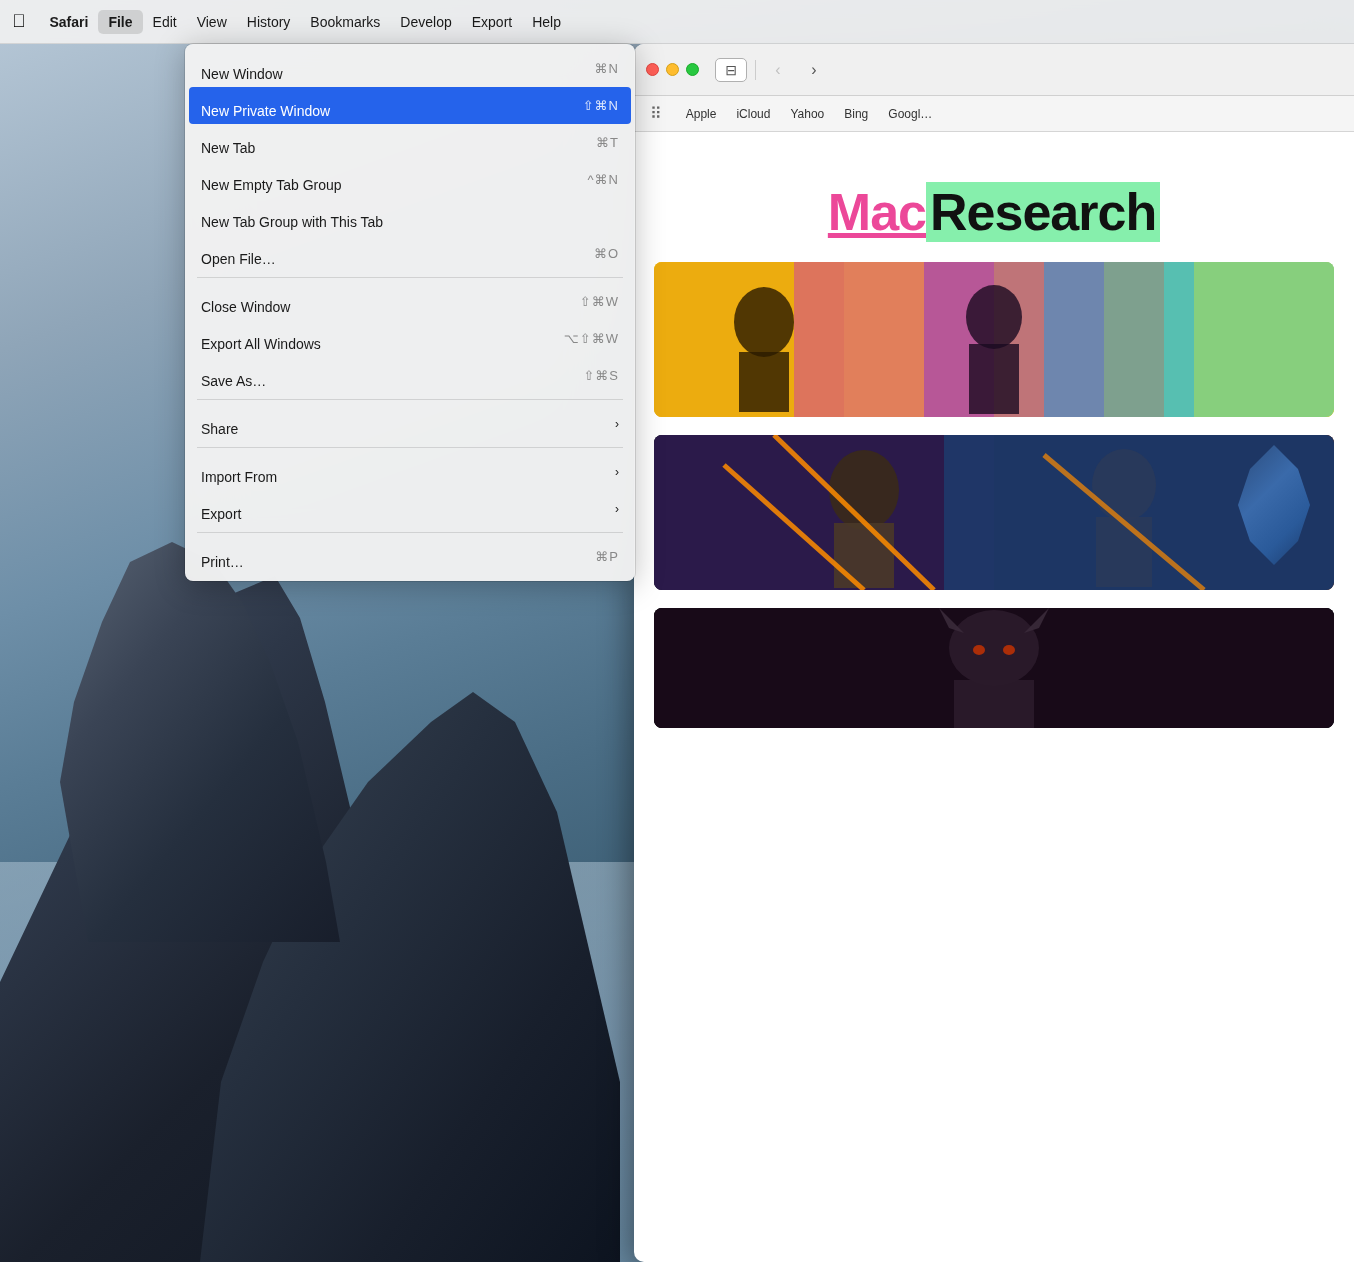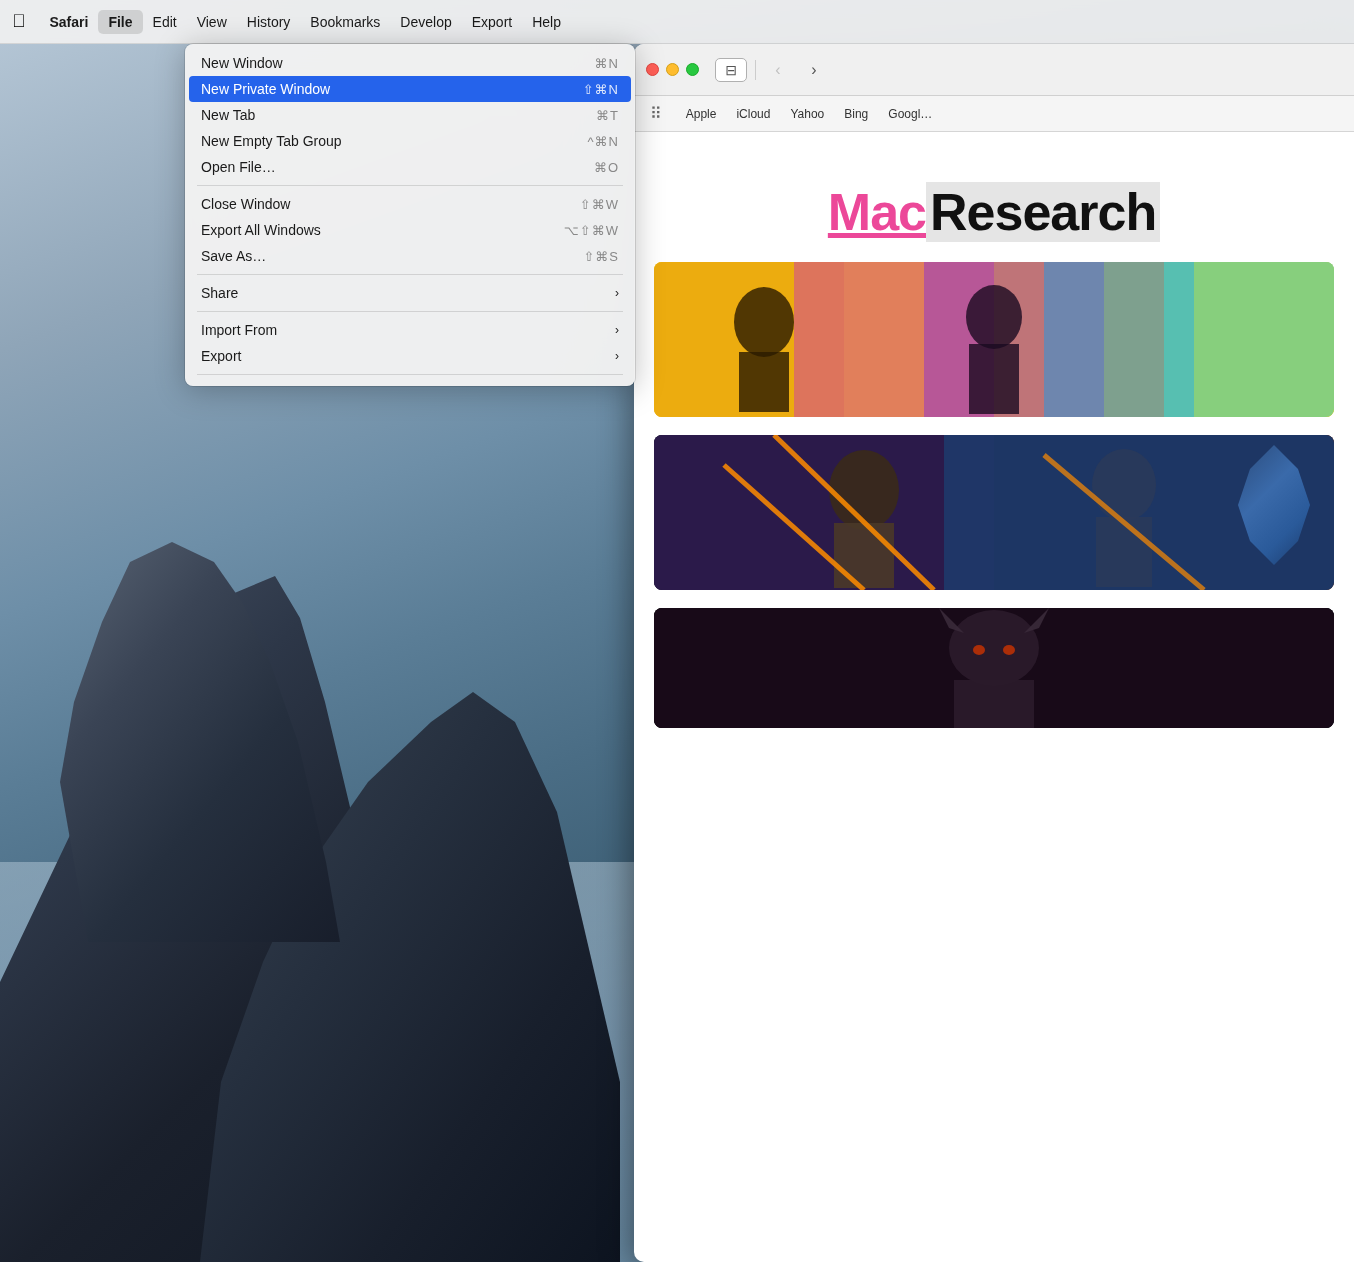--- a/index.html
+++ b/index.html
@@ -219,21 +219,21 @@
       justify-content: center;
       gap: 0;
     }
 
     .logo-mac {
       color: #ec4899;
       text-decoration: underline;
     }
 
     .logo-research-highlight {
-      background: #e5e5e5;
+      background: #86efac;
       color: #111;
       padding: 0 4px;
     }
 
     
     .content-area {
       padding: 0 20px;
     }
 
     .content-card {
@@ -334,20 +334,21 @@
       background: rgba(0,0,0,0.12);
       margin: 5px 12px;
     }
 
     .menu-item .submenu-arrow {
       font-size: 12px;
     }
 
     .menu-item-label {
       flex: 1;
+      margin-top: 11px;
     }
 
     
     .kbd {
       font-family: -apple-system, sans-serif;
     }
   </style>
 </head>
 <body>
 
@@ -385,20 +386,24 @@
   <div class="menu-item">
     <span class="menu-item-label">New Tab</span>
     <span class="shortcut kbd">⌘T</span>
   </div>
 
   <div class="menu-item">
     <span class="menu-item-label">New Empty Tab Group</span>
     <span class="shortcut kbd">^⌘N</span>
   </div>
 
+  <div class="menu-item">
+    <span class="menu-item-label">New Tab Group with This Tab</span>
+    <span class="shortcut kbd"></span>
+  </div>
 
   <div class="menu-item">
     <span class="menu-item-label">Open File…</span>
     <span class="shortcut kbd">⌘O</span>
   </div>
 
 
   <div class="menu-separator"></div>
 
   <div class="menu-item">
@@ -433,20 +438,24 @@
     <span class="submenu-arrow">›</span>
   </div>
 
   <div class="menu-item">
     <span class="menu-item-label">Export</span>
     <span class="submenu-arrow">›</span>
   </div>
 
   <div class="menu-separator"></div>
 
+  <div class="menu-item">
+    <span class="menu-item-label">Print…</span>
+    <span class="shortcut kbd">⌘P</span>
+  </div>
 
 </div>
 
 <div class="browser-window">
 
   <div class="browser-toolbar">
     <div class="traffic-lights">
       <div class="traffic-light red"></div>
       <div class="traffic-light yellow"></div>
       <div class="traffic-light green"></div>

